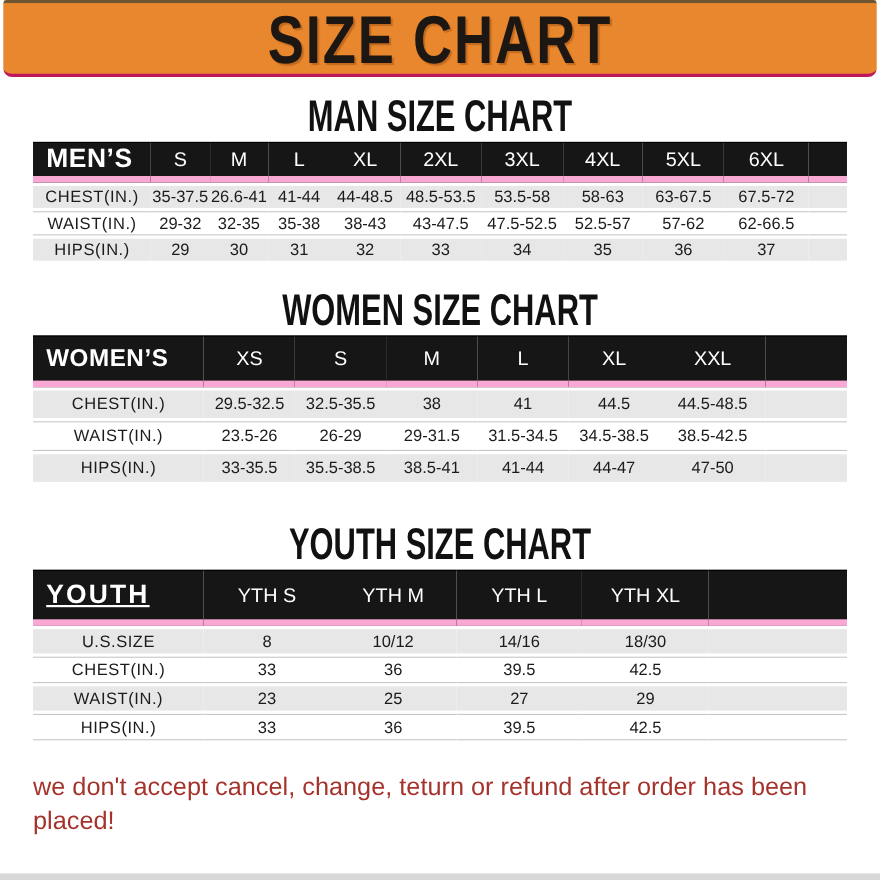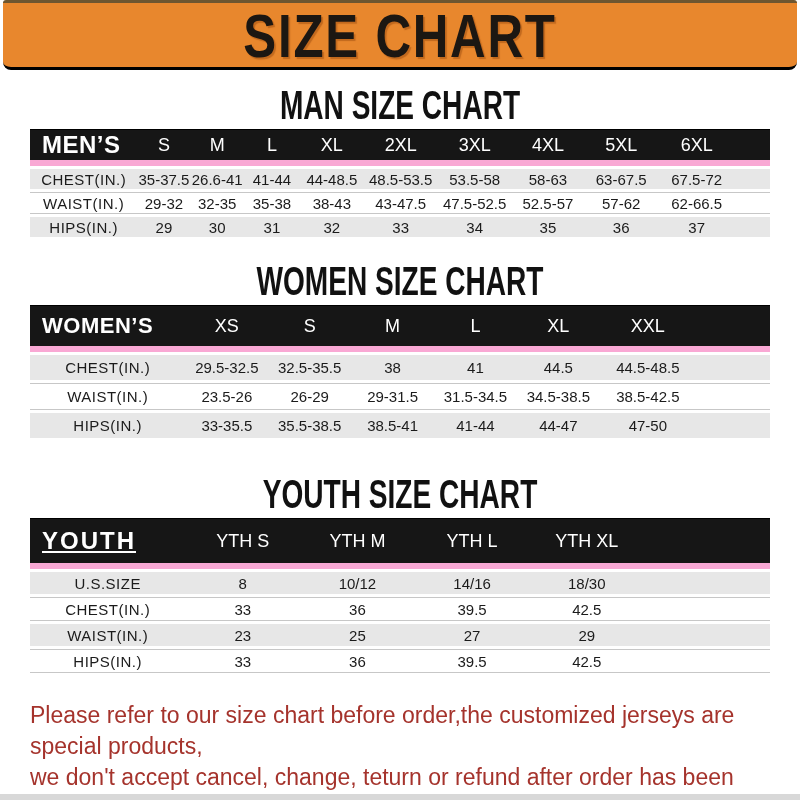--- a/index.html
+++ b/index.html
@@ -4,21 +4,21 @@
 <style>
   html,body{margin:0;padding:0;}
   body{
     width:800px;height:800px;position:relative;overflow:hidden;
     background:#ffffff;font-family:"Liberation Sans",sans-serif;
   }
   
   .banner{
     box-sizing:border-box;margin:0 3px;height:70px;
     background:var(--banner-orange,#E8872D);
-    border-top:3px solid #6e5630;border-bottom:3px solid #000000;
+    border-top:3px solid #6e5630;border-bottom:3px solid #be185d;
     border-radius:3px 3px 8px 8px;
     display:flex;align-items:center;justify-content:center;
   }
   .banner-title{
     font-size:56px;font-weight:bold;color:#1c1712;white-space:nowrap;
     letter-spacing:2px;transform:scale(0.88,1.1);
     text-shadow:2px 2px 1px rgba(120,50,0,0.35);
   }
   
   .section-heading{height:40px;display:flex;align-items:center;justify-content:center;}
@@ -265,17 +265,16 @@
       <td>33</td>
       <td>36</td>
       <td>39.5</td>
       <td>42.5</td>
       <td></td>
     </tr>
   </tbody>
 </table>
 
 <div class="footer">
-  <div>Please refer to our size chart before order,the customized jerseys are special products,</div>
   <div>we don't accept cancel, change, teturn or refund after order has been placed!</div>
 </div>
 
 <div class="bottom-strip"></div>
 
 </body></html>

